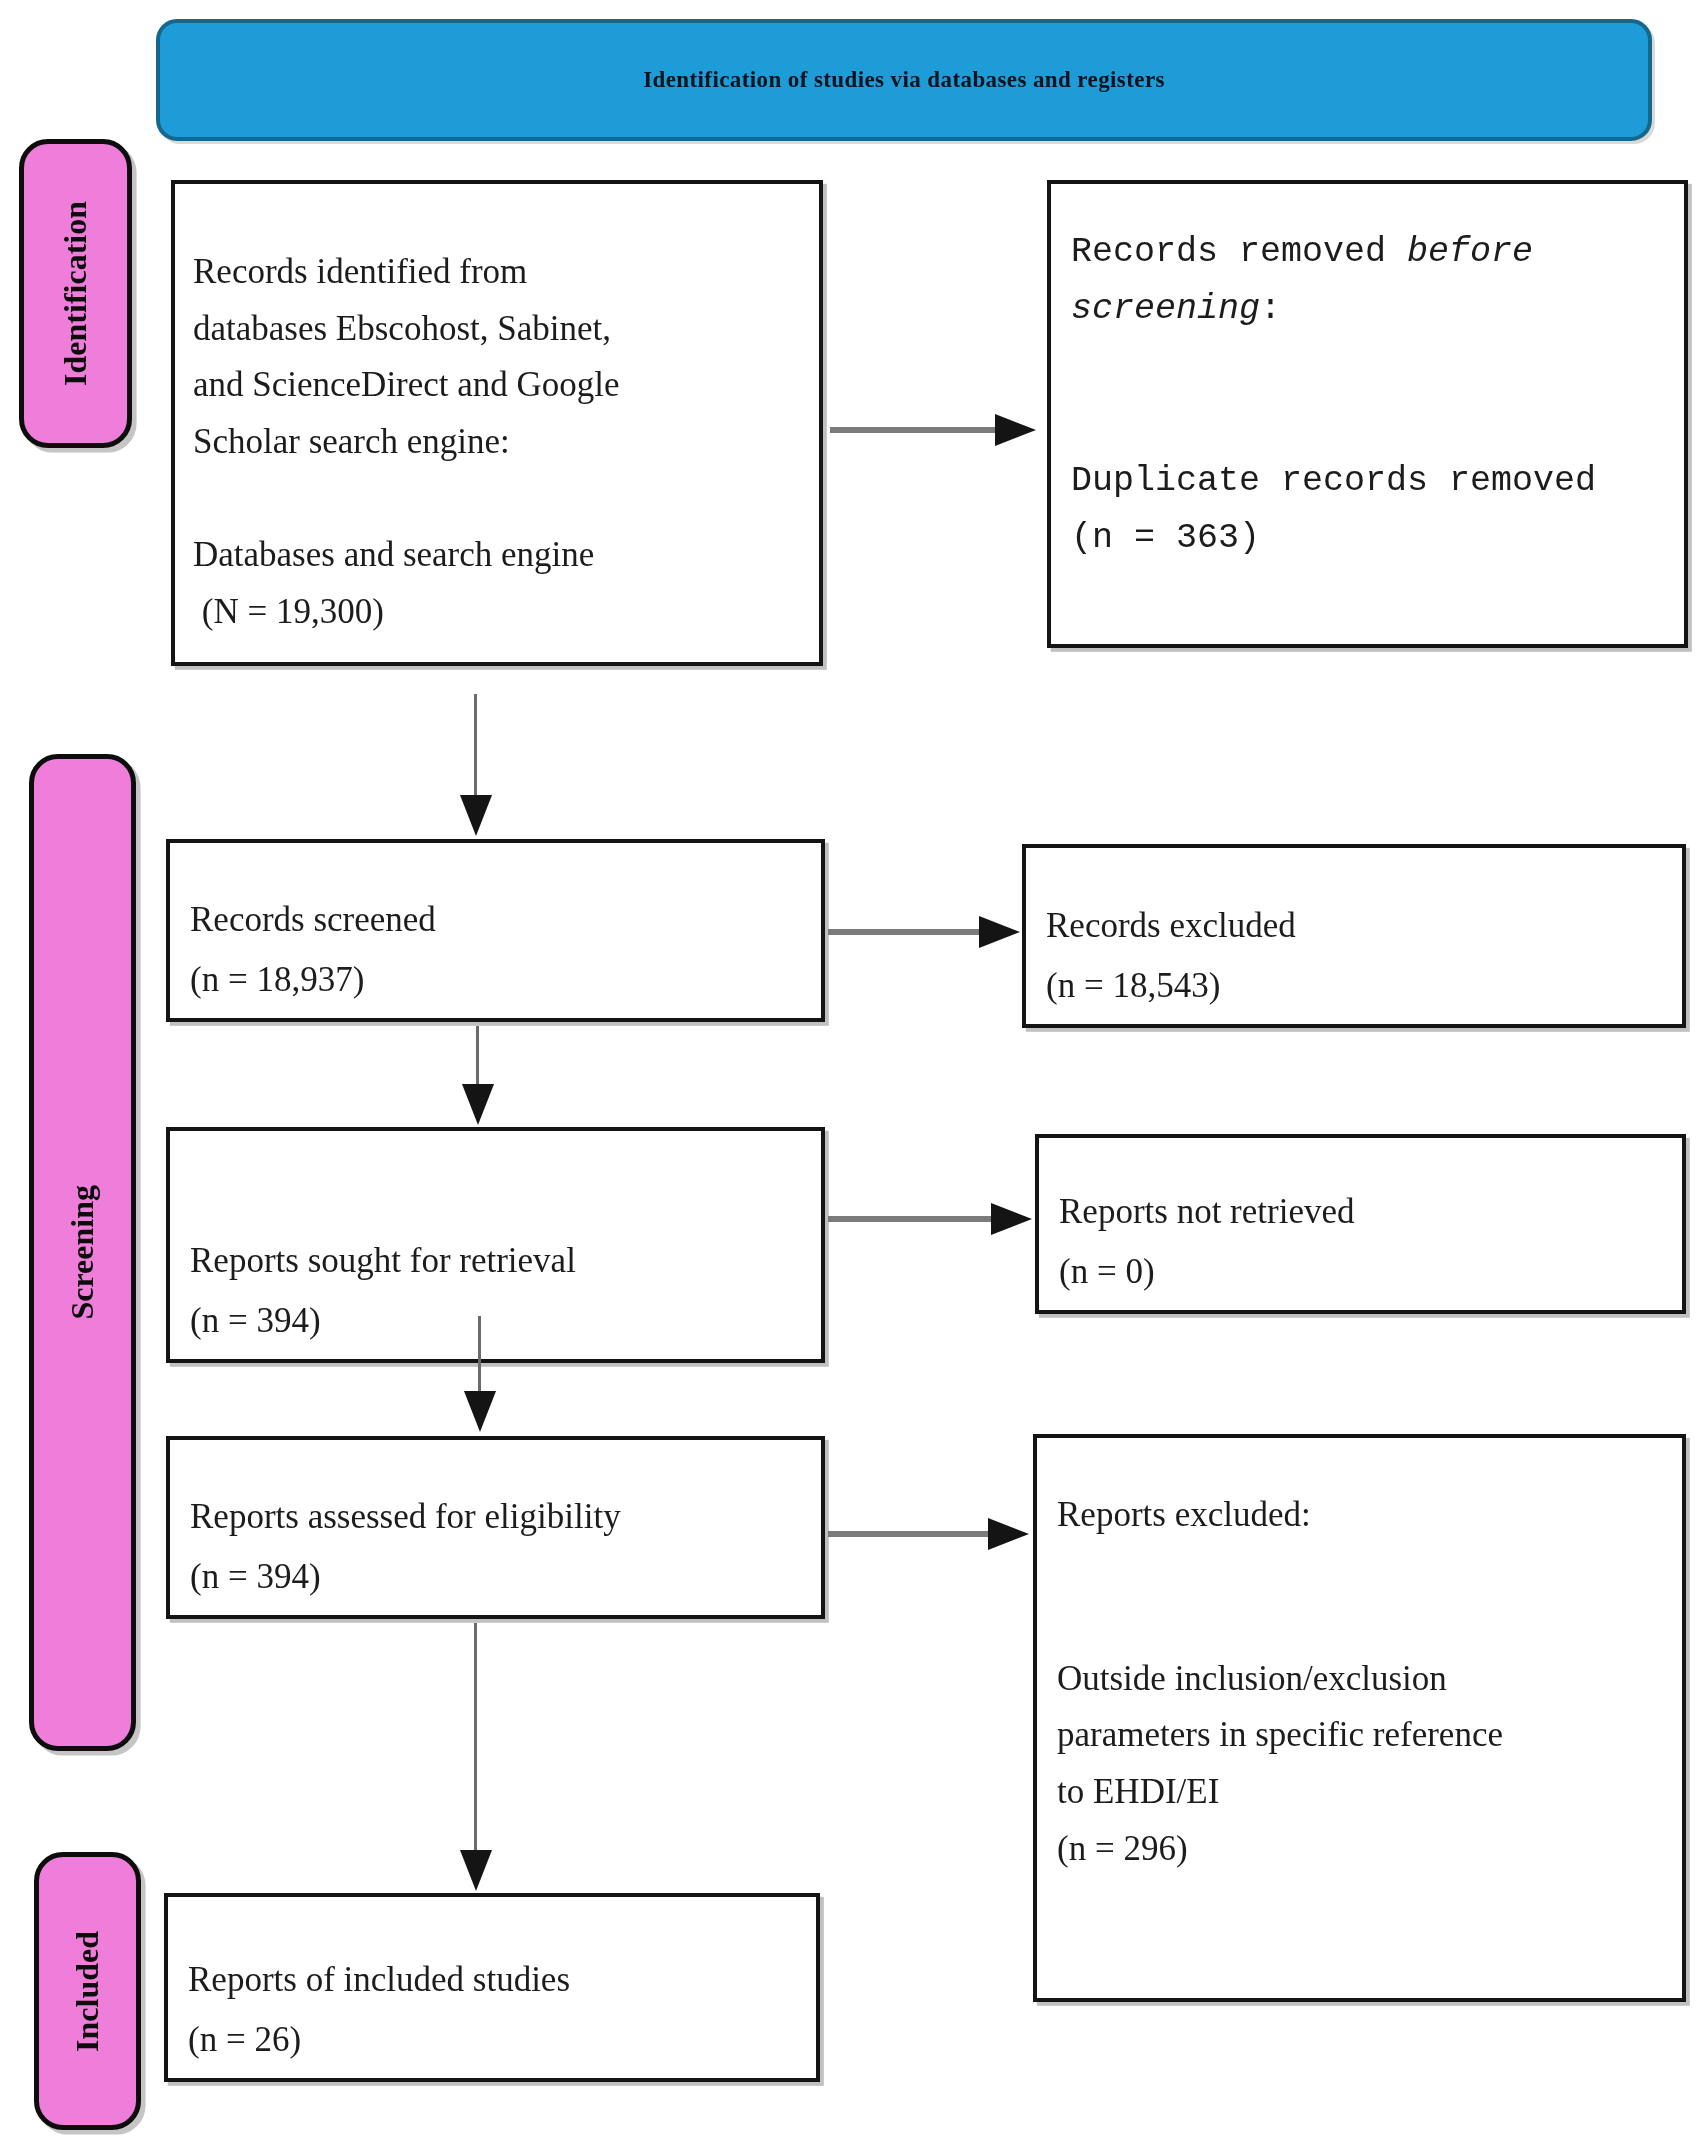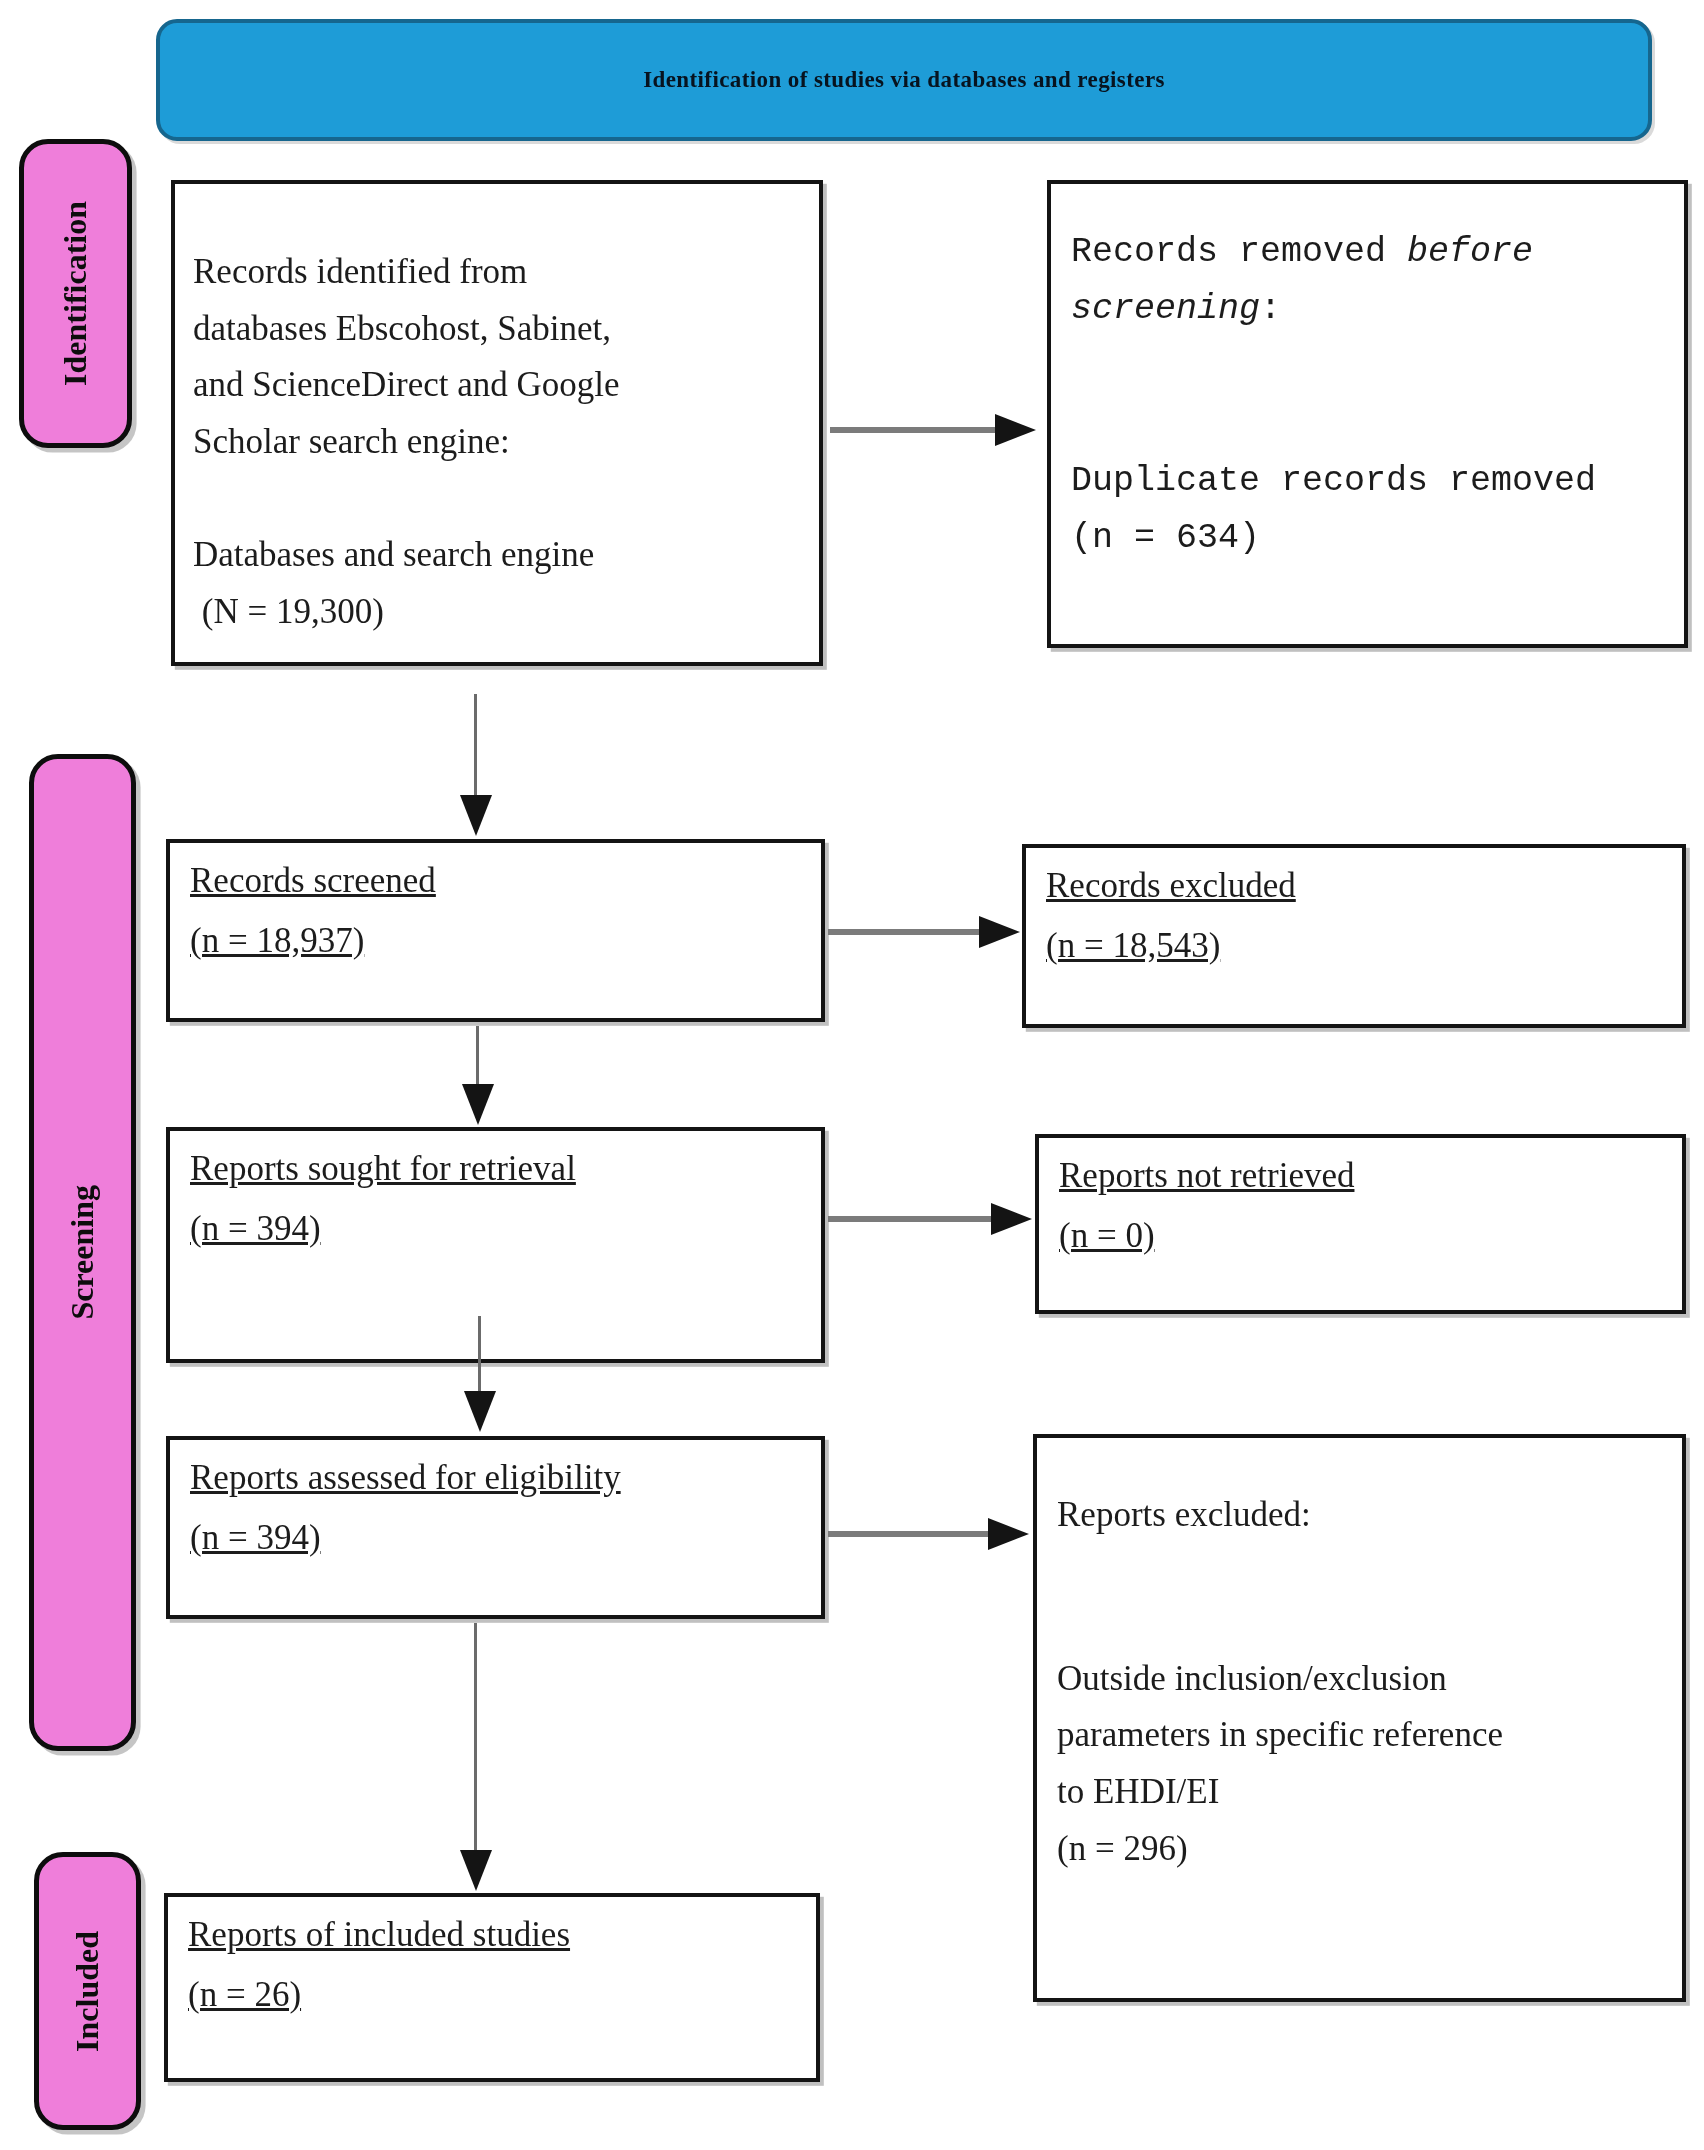--- a/index.html
+++ b/index.html
@@ -49,21 +49,21 @@
   .fbox{
     position:absolute;
     background:#ffffff;
     border:4.6px solid #141414;
     box-sizing:border-box;
     box-shadow:3.8px 3.8px 0 rgba(140,140,140,0.55);
     font-size:35px;line-height:1.62;
     color:#1c1c1c;
   }
   .fbox p{margin:0;white-space:pre-wrap;}
-  .fbox.centered{display:flex;flex-direction:column;justify-content:flex-start;padding:7.6px 18px 7.6px 20px;line-height:1.72;text-decoration:underline;}
+  .fbox.centered{display:flex;flex-direction:column;justify-content:flex-end;padding:7.6px 18px 7.6px 20px;line-height:1.72;}
   #box-records-identified{left:171px;top:180px;width:652px;height:486px;padding:60px 21px 15px 18px;}
   #box-records-removed{left:1047px;top:180px;width:641px;height:468px;padding:40px 18px 15px 20px;font-family:Liberation Mono, monospace;}
   #box-records-removed .detail{margin-top:116px;}
   #box-records-screened{left:166px;top:839px;width:659px;height:183px;}
   #box-records-excluded{left:1022px;top:844px;width:664px;height:184px;}
   #box-reports-sought{left:166px;top:1127px;width:659px;height:236px;}
   #box-reports-not-retrieved{left:1035px;top:1134px;width:651px;height:180px;}
   #box-reports-assessed{left:166px;top:1436px;width:659px;height:183px;}
   #box-reports-excluded{left:1033px;top:1434px;width:653px;height:568px;padding:49px 18px 15px 20px;}
   #box-reports-excluded .detail{margin-top:107px;}
@@ -116,21 +116,21 @@
 and ScienceDirect and Google
 Scholar search engine:
 
 Databases and search engine
  (N = 19,300)</p>
   </div>
 
   <div class="fbox" id="box-records-removed">
     <p><span>Records removed </span><em>before screening</em><span>:</span></p>
     <p class="detail">Duplicate records removed
-(n = 634)</p>
+(n = 363)</p>
   </div>
 
   <div class="fbox centered" id="box-records-screened">
     <p>Records screened
 (n = 18,937)</p>
   </div>
 
   <div class="fbox centered" id="box-records-excluded">
     <p>Records excluded
 (n = 18,543)</p>

